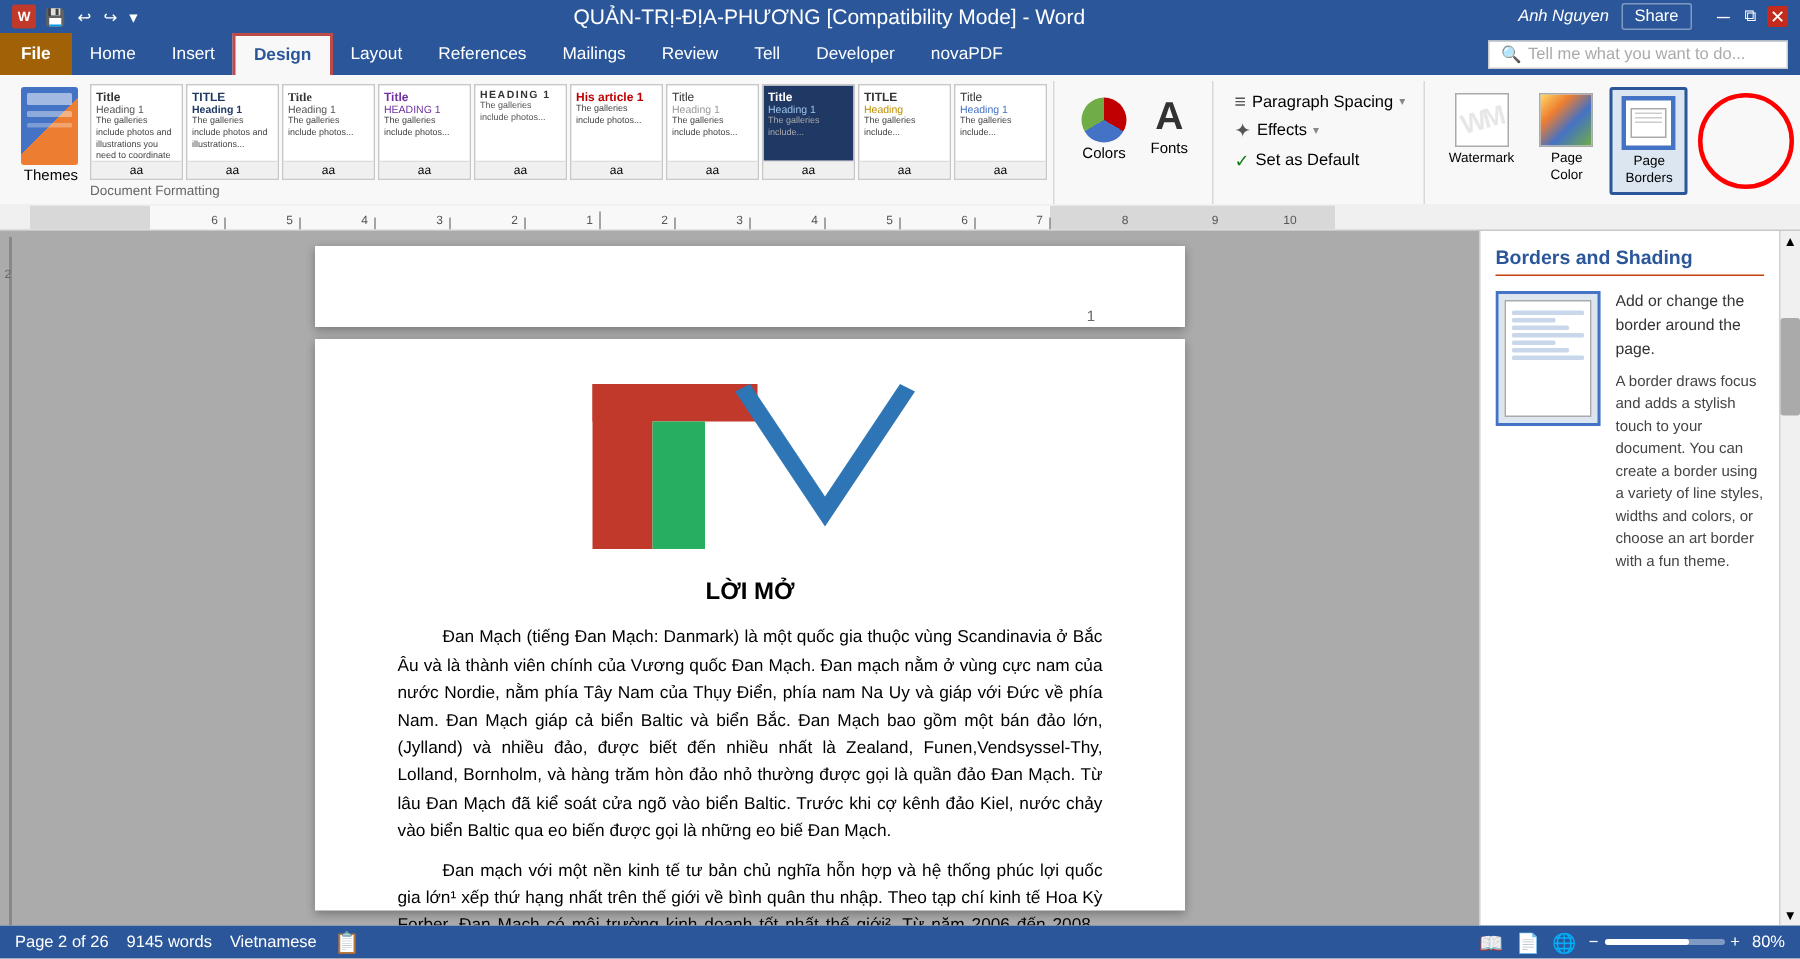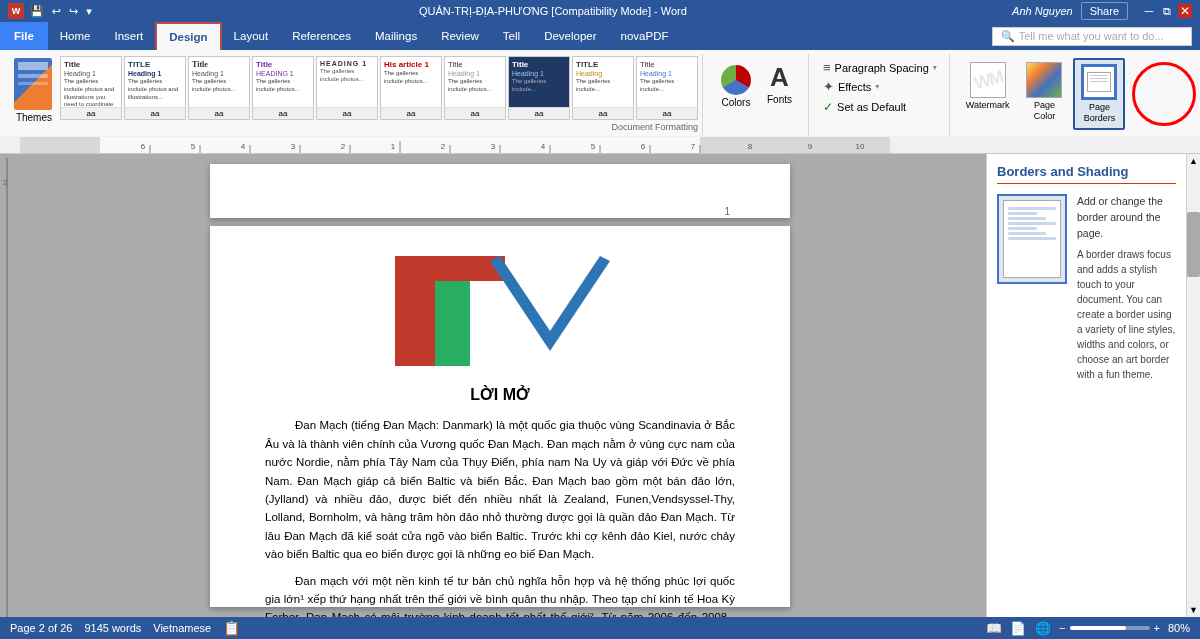--- a/index.html
+++ b/index.html
@@ -10,35 +10,35 @@
       background: #2b579a;
       height: 22px;
       display: flex;
       align-items: center;
       justify-content: space-between;
       padding: 0 8px;
       color: white;
       font-size: 11px;
     }
     .title-bar-left { display: flex; align-items: center; gap: 4px; }
-    .title-bar-center { flex: 1; text-align: center; font-size: 11px; }
+    .title-bar-center { flex: 1; text-align: center; font-size: 14px; }
     .title-btn { width: 14px; height: 14px; display: flex; align-items: center; justify-content: center; font-size: 10px; cursor: pointer; }
     .title-icon { width: 16px; height: 16px; background: #c0392b; border-radius: 2px; display: flex; align-items: center; justify-content: center; font-size: 9px; color: white; font-weight: bold; }
     .qat-icon { font-size: 11px; color: white; cursor: pointer; padding: 0 2px; }
     .ribbon-tab {
       padding: 4px 12px;
       color: white;
       font-size: 11.5px;
       cursor: pointer;
       height: 100%;
       display: flex;
       align-items: center;
     }
     .ribbon-tab.active { background: #f8f8f8; color: #2b579a; font-weight: 600; border: 2px solid #be4b48; border-bottom: none; }
-    .ribbon-file { background: #3b82f6; color: white; padding: 4px 14px; font-size: 11.5px; font-weight: bold; }
+    .ribbon-file { background: #a16207; color: white; padding: 4px 14px; font-size: 11.5px; font-weight: bold; }
 
     
     .ribbon-content {
       display: flex;
       align-items: stretch;
       background: #f8f8f8;
       height: 86px;
       padding: 4px 6px 0 6px;
       gap: 2px;
     }
@@ -491,21 +491,21 @@
         </div>
         <div class="theme-item">
           <div class="theme-preview">
             <div style="font-size:8px;color:#333;margin-bottom:1px;">Title</div>
             <div style="font-size:7px;color:#4472c4;margin-bottom:1px;">Heading 1</div>
             <div style="font-size:6px;color:#444;line-height:1.3;">The galleries include...</div>
           </div>
           <div class="theme-name">aa</div>
         </div>
       </div>
-      <div style="font-size:9px;color:#666;margin-top:auto;padding-top:2px;text-align:right;">Document Formatting</div>
+      <div style="font-size:9px;color:#666;margin-top:auto;padding-top:2px;text-align:left;">Document Formatting</div>
     </div>
   </div>
 
   <div class="ribbon-group colors-fonts-group" style="flex-direction:row;min-width:100px;">
     <div class="cf-large-btn">
       <div class="colors-circle"></div>
       <span style="font-size:10px;">Colors</span>
     </div>
     <div class="cf-large-btn">
       <div class="fonts-icon" style="font-size:26px;font-weight:bold;color:#333;line-height:1;padding:2px 0;display:flex;align-items:center;justify-content:center;">A</div>

